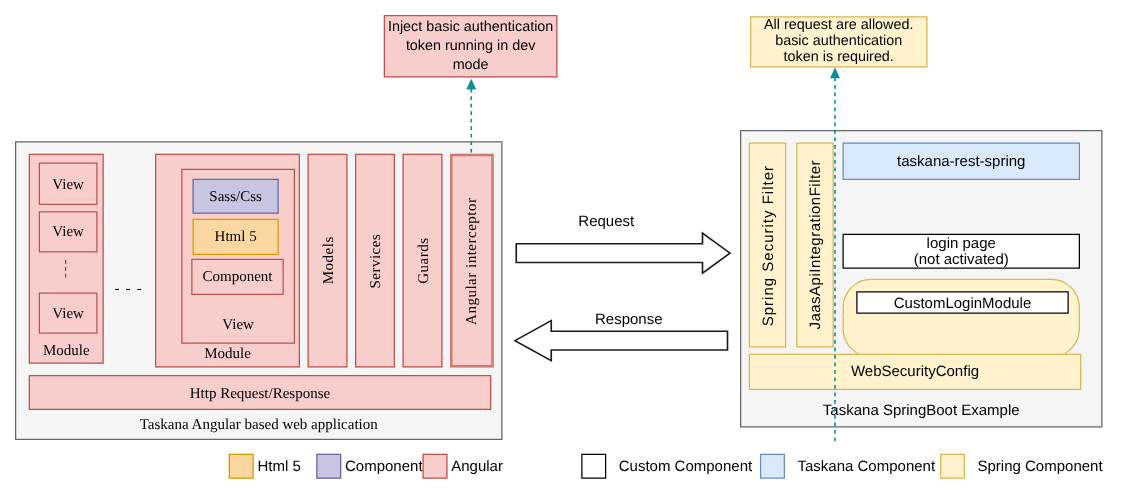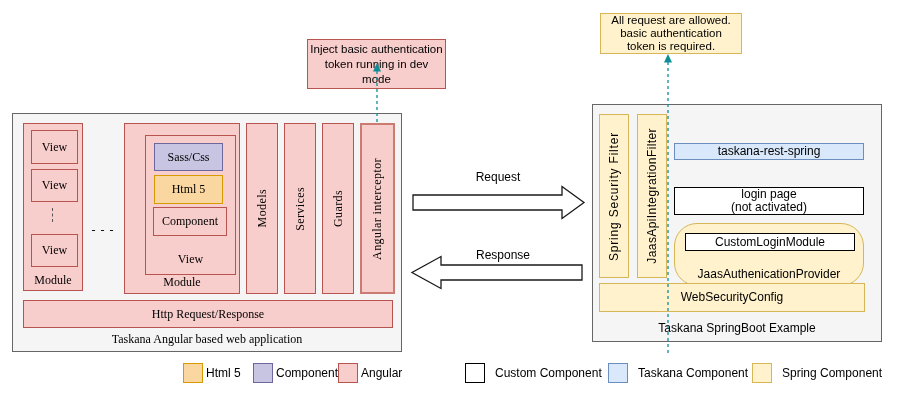--- a/index.html
+++ b/index.html
@@ -31,21 +31,21 @@
   .swatch { display:inline-block; width:20px; height:20px; box-sizing:border-box; margin-right:3px; }
   .swatch.b15 { border-width:1.5px; }
   .gap { margin-right:10px; }
   .vdots { position:absolute; width:0; border-left:1.5px dashed #555; }
 </style>
 </head>
 <body>
 
 <div class="canvas">
 
-  <div class="box pink pre" style="left:307px; top:12px; width:139px; height:50px; font-size:11.5px; line-height:15px;margin-top:27px;">Inject basic authentication
+  <div class="box pink pre" style="left:307px; top:12px; width:139px; height:50px; font-size:11.5px; line-height:15px;">Inject basic authentication
 token running in dev
 mode</div>
 
   <div class="box yellow pre" style="left:600px; top:13px; width:142px; height:41px; font-size:11.5px; line-height:13px;">All request are allowed.
 basic authentication
 token is required.</div>
 
   <div class="box gray" style="left:12px; top:113px; width:390px; height:239px;font-family:Liberation Serif, serif;">
 
     <div class="box pink" style="left:10px; top:9px; width:60px; height:168px;">
@@ -79,40 +79,39 @@
     </div>
     <div class="box pink" style="left:347px; top:9px; width:35px; height:171px; border:2px solid #cb7b72;">
       <span class="vtext">Angular interceptor</span>
     </div>
 
     <div class="box pink" style="left:10px; top:186px; width:370px; height:28px;">Http Request/Response</div>
 
     <div class="title" style="bottom:5px;">Taskana Angular based web application</div>
   </div>
 
-  <div class="label" style="left:458px; top:170px; width:80px;">Request</div>
+  <div class="label" style="left:445px; top:170px; width:80px;">Request</div>
   <div class="label" style="left:458px; top:248px; width:90px;">Response</div>
 
   <div class="box gray" style="left:592px; top:104px; width:290px; height:238px;">
 
     <div class="box yellow" style="left:6px; top:9px; width:30px; height:164px; border-width:1.5px;">
       <span class="vtext" style="letter-spacing:0.8px;">Spring Security Filter</span>
     </div>
     <div class="box yellow" style="left:44px; top:9px; width:30px; height:164px; border-width:1.5px;">
       <span class="vtext">JaasApiIntegrationFilter</span>
     </div>
 
-    <div class="box blue" style="left:81px; top:9px; width:190px; height:17px; border-width:1.5px;margin-top:29px;">taskana-rest-spring</div>
+    <div class="box blue" style="left:81px; top:9px; width:190px; height:30px; border-width:1.5px;">taskana-rest-spring</div>
 
     <div class="box whitebx pre" style="left:81px; top:82px; width:190px; height:28px; border-width:1.5px;">login page
 (not activated)</div>
 
     <div class="box yellow" style="left:81px; top:118px; width:190px; height:63px; border-width:1.5px;border-radius:23px;">
       <div class="box whitebx" style="left:10px; top:9px; width:170px; height:18px; border-width:1.5px;">CustomLoginModule</div>
-      <div class="title" style="bottom:4px;">JaasAuthenicationProvider</div>
     </div>
 
     <div class="box yellow" style="left:6px; top:178px; width:266px; height:29px; border-width:1.5px;">WebSecurityConfig</div>
 
     <div class="title" style="bottom:6px;">Taskana SpringBoot Example</div>
   </div>
 
   <div class="legend-item" style="left:183px;">
     <span class="swatch orange b15"></span>
     <span>Html 5</span>

